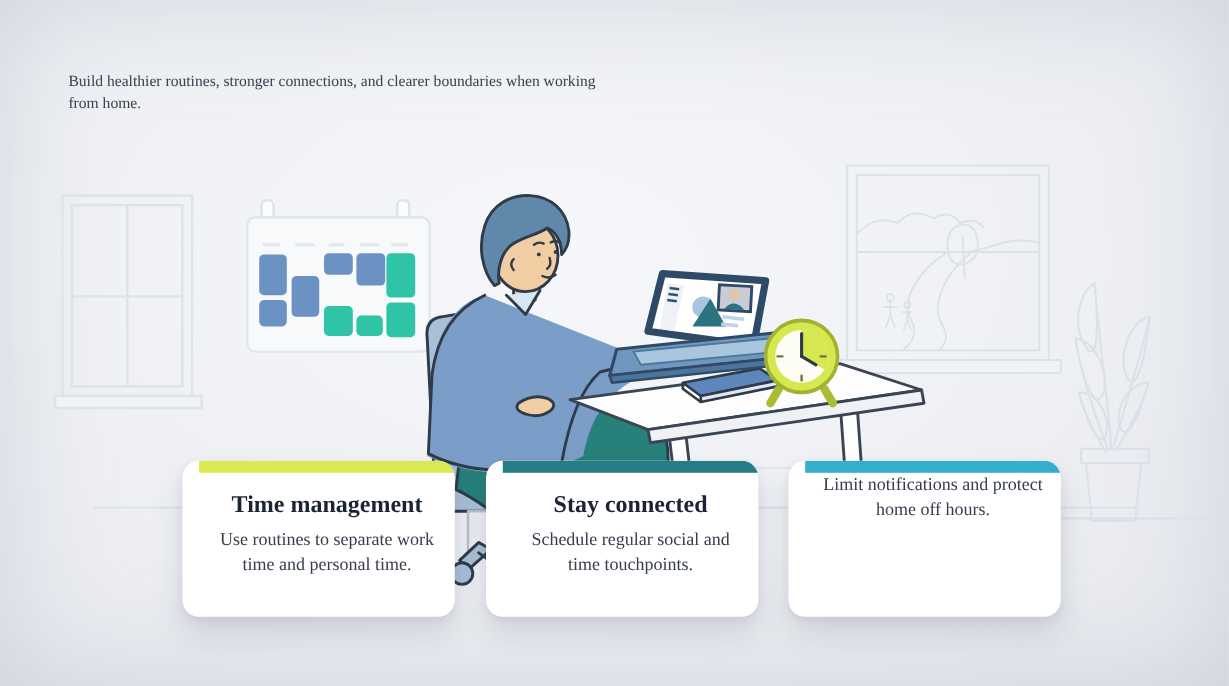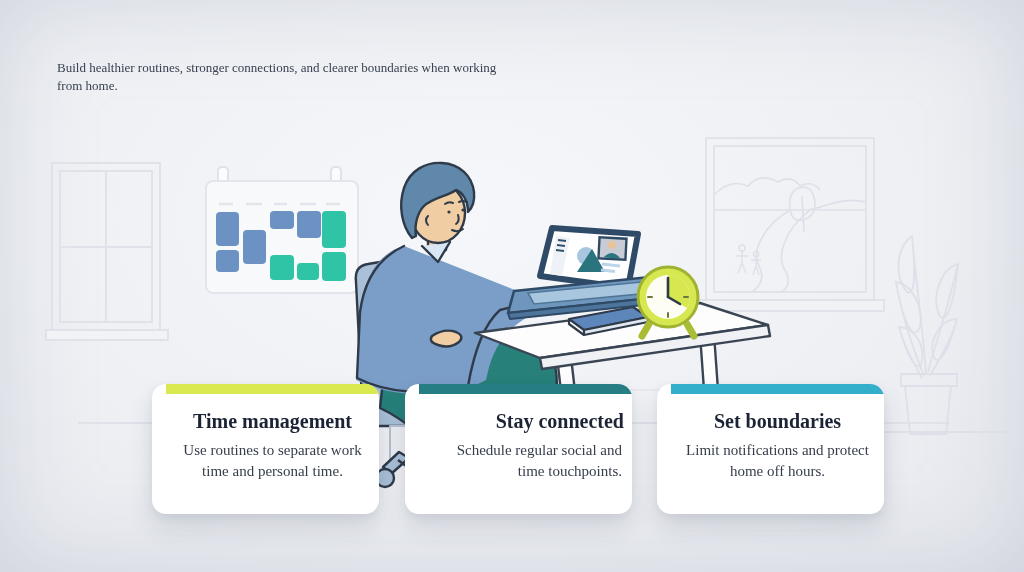--- a/index.html
+++ b/index.html
@@ -22,21 +22,21 @@
     font-size:13px;color:#39414f;margin:11px 0 0 0;max-width:462px;line-height:1.42;
   }
   .illustration{position:absolute;inset:0;z-index:1;}
   .cards{position:absolute;left:0;top:0;width:1024px;height:572px;z-index:5;pointer-events:none;}
   .card{
     position:absolute;top:384px;width:213px;height:130px;background:#ffffff;
     border-radius:14px;overflow:hidden;text-align:center;
     box-shadow:0 14px 26px rgba(45,55,75,.13),0 3px 8px rgba(45,55,75,.07);
     padding-left:14px;
   }
-  .card-1{left:152px;} .card-2{left:405px;text-align:right;} .card-3{left:657px;}
+  .card-1{left:152px;} .card-2{left:405px;} .card-3{left:657px;}
   .card-accent{height:10px;width:100%;}
   .card-title{
     font-family:"Liberation Serif","DejaVu Serif",serif;
     font-size:20px;font-weight:700;color:#1b2335;margin:16px 8px 7px 8px;
   }
   .card-body{
     font-size:15px;color:#353d4b;line-height:1.38;margin:0 10px;font-family:Liberation Serif, serif;
   }
 </style>
 </head>
@@ -214,18 +214,17 @@
       <div class="card-title">Time management</div>
       <div class="card-body">Use routines to separate work time and personal time.</div>
     </div>
     <div class="card card-2">
       <div class="card-accent" style="background: rgb(38, 125, 132);"></div>
       <div class="card-title">Stay connected</div>
       <div class="card-body">Schedule regular social and time touchpoints.</div>
     </div>
     <div class="card card-3">
       <div class="card-accent" style="background: rgb(51, 174, 203);"></div>
-      <div class="card-title">Set boundaries</div>
       <div class="card-body">Limit notifications and protect home off hours.</div>
     </div>
   </div>
 
 </div>
 
 </body></html>

